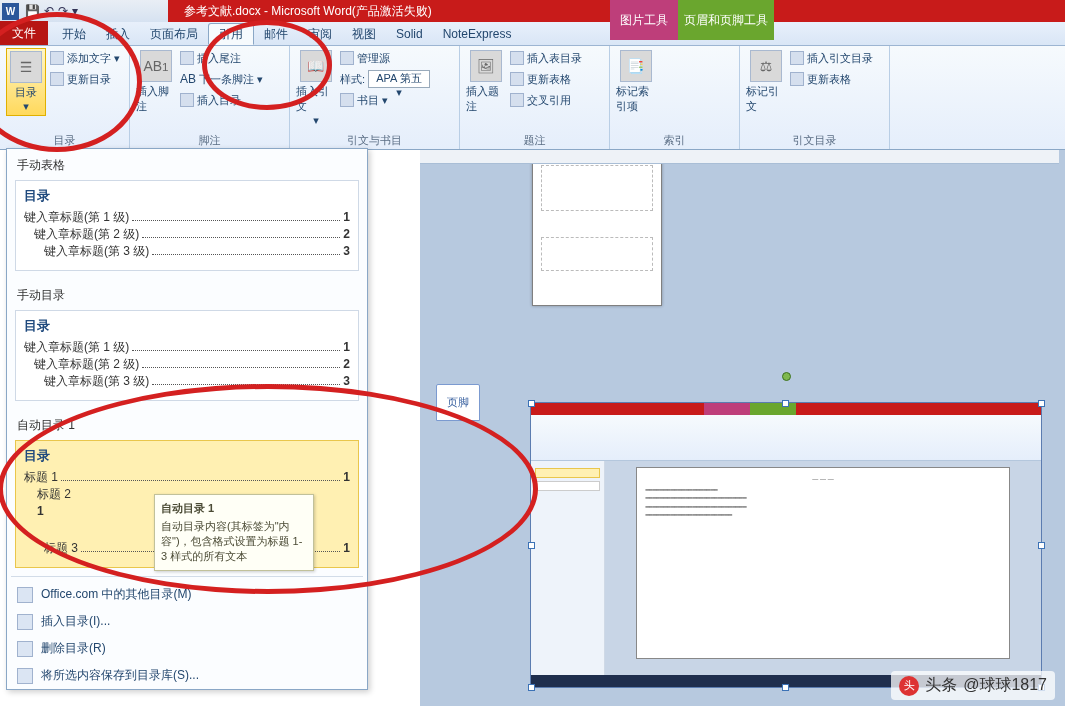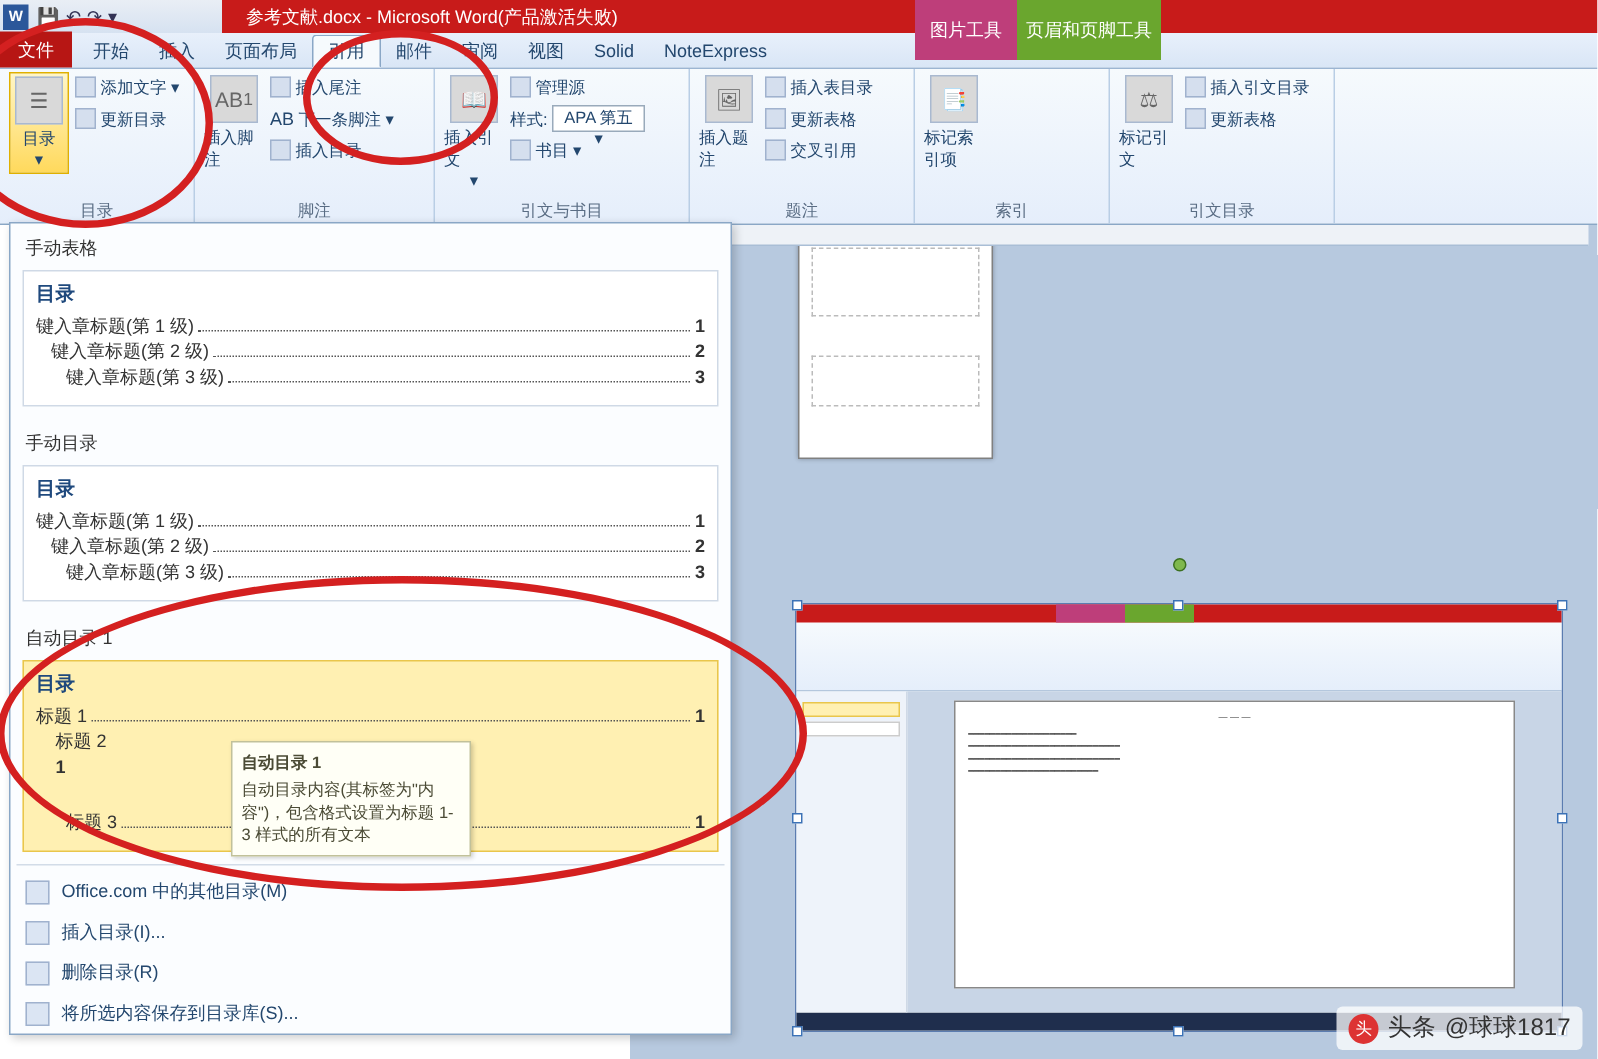--- a/index.html
+++ b/index.html
@@ -3,21 +3,21 @@
 <meta charset="utf-8">
 <style>
   * { box-sizing: border-box; margin: 0; padding: 0; font-family: "Microsoft YaHei", Arial, sans-serif; }
   body { width: 1065px; height: 706px; background: #fff; overflow: hidden; position: relative; }
 
   
   .titlebar { height: 22px; background: linear-gradient(#e9eef5,#d6e2f1); display: flex; align-items: center; font-size: 11px; position: relative; }
   .word-icon { width: 17px; height: 17px; margin: 2px; background:#2b579a; color:#fff; display:flex; align-items:center; justify-content:center; font-size:10px; font-weight:bold; }
   .qat { display:flex; gap:4px; padding:0 4px; }
   .qat span { font-size:12px; color:#335; }
-  .title-red { position:absolute; left:148px; right:0; top:0; height:22px; background:#c81b1a; color:#fff; display:flex; align-items:center; padding:0 16px; font-size:12px; z-index:0;}
+  .title-red { position:absolute; left:168px; right:0; top:0; height:22px; background:#c81b1a; color:#fff; display:flex; align-items:center; padding:0 16px; font-size:12px; z-index:0;}
   .tool-tabs-box { position:absolute; top:0; height:22px; display:flex; z-index:1;}
   .tool-tab { width:68px; height:40px; display:flex; align-items:center; justify-content:center; font-size:12px; color:#fff;}
   .tool-tab.pink { background:#be3e7a; }
   .tool-tab.green { background:#6aa62e; }
 
   
   .tabs { height:24px; background:linear-gradient(#e8f0fb,#d9e6f6); display:flex; align-items:flex-end; font-size:12px; border-bottom:1px solid #9cb5d2; position:relative; }
   .file-tab { background:#b71614; color:#fff; height:24px; padding:0 12px; display:flex; align-items:center; margin-right:4px; }
   .tab { padding:0 10px; height:22px; display:flex; align-items:center; color:#23476e; cursor:pointer; }
   .tab.active { background:#f6fafd; border:1px solid #8aa7c6; border-bottom-color:#f6fafd; border-radius:3px 3px 0 0;margin-top:36px; }
@@ -32,40 +32,40 @@
   .bigbtn .ico { width:32px; height:32px; background:#d9d9d9; border:1px solid #a9b9d0; margin-bottom:2px; display:flex; align-items:center; justify-content:center; font-size:14px; color:#666;}
   .minirow { display:flex; align-items:center; gap:3px; font-size:11px; color:#23476e; height:20px; white-space:nowrap;}
   .minirow .mi { width:14px; height:14px; background:#d5dfee; border:1px solid #a0b2ce; display:inline-block; }
   .col { display:flex; flex-direction:column; justify-content:flex-start; gap:1px; }
   .selbox { border:1px solid #9ab; background:#fff; height:18px; font-size:11px; display:flex; align-items:center; padding:0 4px; min-width:62px; justify-content:space-between;flex-direction:column;}
 
   
   .toc-btn { background:linear-gradient(#fff6c7,#ffd95c); border:1px solid #e0b000; }
 
   
-  .gallery { position:absolute; left:6px; top:148px; width:482px; background:#fbfdff; border:1px solid #8aa7c6; box-shadow:2px 2px 6px rgba(0,0,0,.2); z-index:10; }
+  .gallery { position:absolute; left:6px; top:148px; width:362px; background:#fbfdff; border:1px solid #8aa7c6; box-shadow:2px 2px 6px rgba(0,0,0,.2); z-index:10; }
   .gal-section-title { font-size:12px; padding:8px 10px 4px 10px; color:#333; }
   .gal-item { border:1px solid #cfd9e6; margin:2px 8px 8px 8px; padding:6px 8px 10px 8px; background:#fff;}
   .gal-item.hover { background:#fff0b2; border-color:#e9c64c;}
   .gal-item h4 { font-size:13px; color:#1f497d; font-weight:bold; margin-bottom:4px;}
   .toc-line { font-size:12px; display:flex; align-items:baseline; color:#333;}
   .toc-line .lbl { white-space:nowrap; }
   .toc-line .dots { flex:1; border-bottom:1px dotted #555; margin:0 3px; height:10px;}
   .toc-line .pg { font-weight:bold;}
   .gal-sep { height:1px; background:#d2dce8; margin:4px 4px;}
   .gal-menu { display:flex; align-items:center; gap:8px; padding:5px 10px; font-size:12px; color:#23476e;}
   .gal-menu .mi { width:16px; height:16px; background:#dbe5f3; border:1px solid #a0b2ce;}
   .tooltip { position:absolute; left:154px; top:494px; width:160px; background:#fffff6; border:1px solid #c1c19a; padding:6px; font-size:11px; color:#4b4b35; z-index:11; box-shadow:1px 1px 3px rgba(0,0,0,.2);}
   .tooltip b { display:block; margin-bottom:3px;}
 
   
   .doc-area { position:absolute; left:420px; top:150px; right:0; bottom:0; background:#b7c9df; overflow:hidden;}
   .page-preview { position:absolute; background:#fff; border:1px solid #808080; box-shadow:0 0 3px rgba(0,0,0,.3);}
   .pp-top { left:112px; top:6px; width:130px; height:150px; }
-  .footer-tag { position:absolute; left:16px; top:234px; background:#fff; border:1px solid #7b9ad0; color:#355e9e; font-size:11px; padding:20px 10px; border-radius:2px 2px 0 0;}
+  .footer-tag { position:absolute; left:16px; top:234px; background:#fff; border:1px solid #7b9ad0; color:#355e9e; font-size:11px; padding:10px 10px; border-radius:2px 2px 0 0;}
   .embed { position:absolute; left:110px; top:252px; width:512px; height:286px; background:#fff; border:1px solid #5b7cb0;}
   .embed-titlebar { height:12px; background:#c81b1a; position:relative;}
   .embed-titlebar::before { content:""; position:absolute; left:34%; width:9%; height:100%; background:#be3e7a;}
   .embed-titlebar::after { content:""; position:absolute; left:43%; width:9%; height:100%; background:#6aa62e;}
   .embed-ribbon { height:46px; background:linear-gradient(#f6fafd,#e5eefb); border-bottom:1px solid #b4c7dd;}
   .embed-body { display:flex; height:calc(100% - 70px);}
   .embed-side { width:74px; background:#eef3fa; border-right:1px solid #cfd9e6; font-size:8px; padding:4px;}
   .embed-side .srow { background:#fff0b2; border:1px solid #e9c64c; margin:3px 0; height:10px;}
   .embed-main { flex:1; background:#c8d5e6; display:flex; align-items:flex-start; justify-content:center; padding:6px;}
   .embed-page { width:88%; height:95%; background:#fff; border:1px solid #888; font-size:6px; padding:8px; color:#444;}

